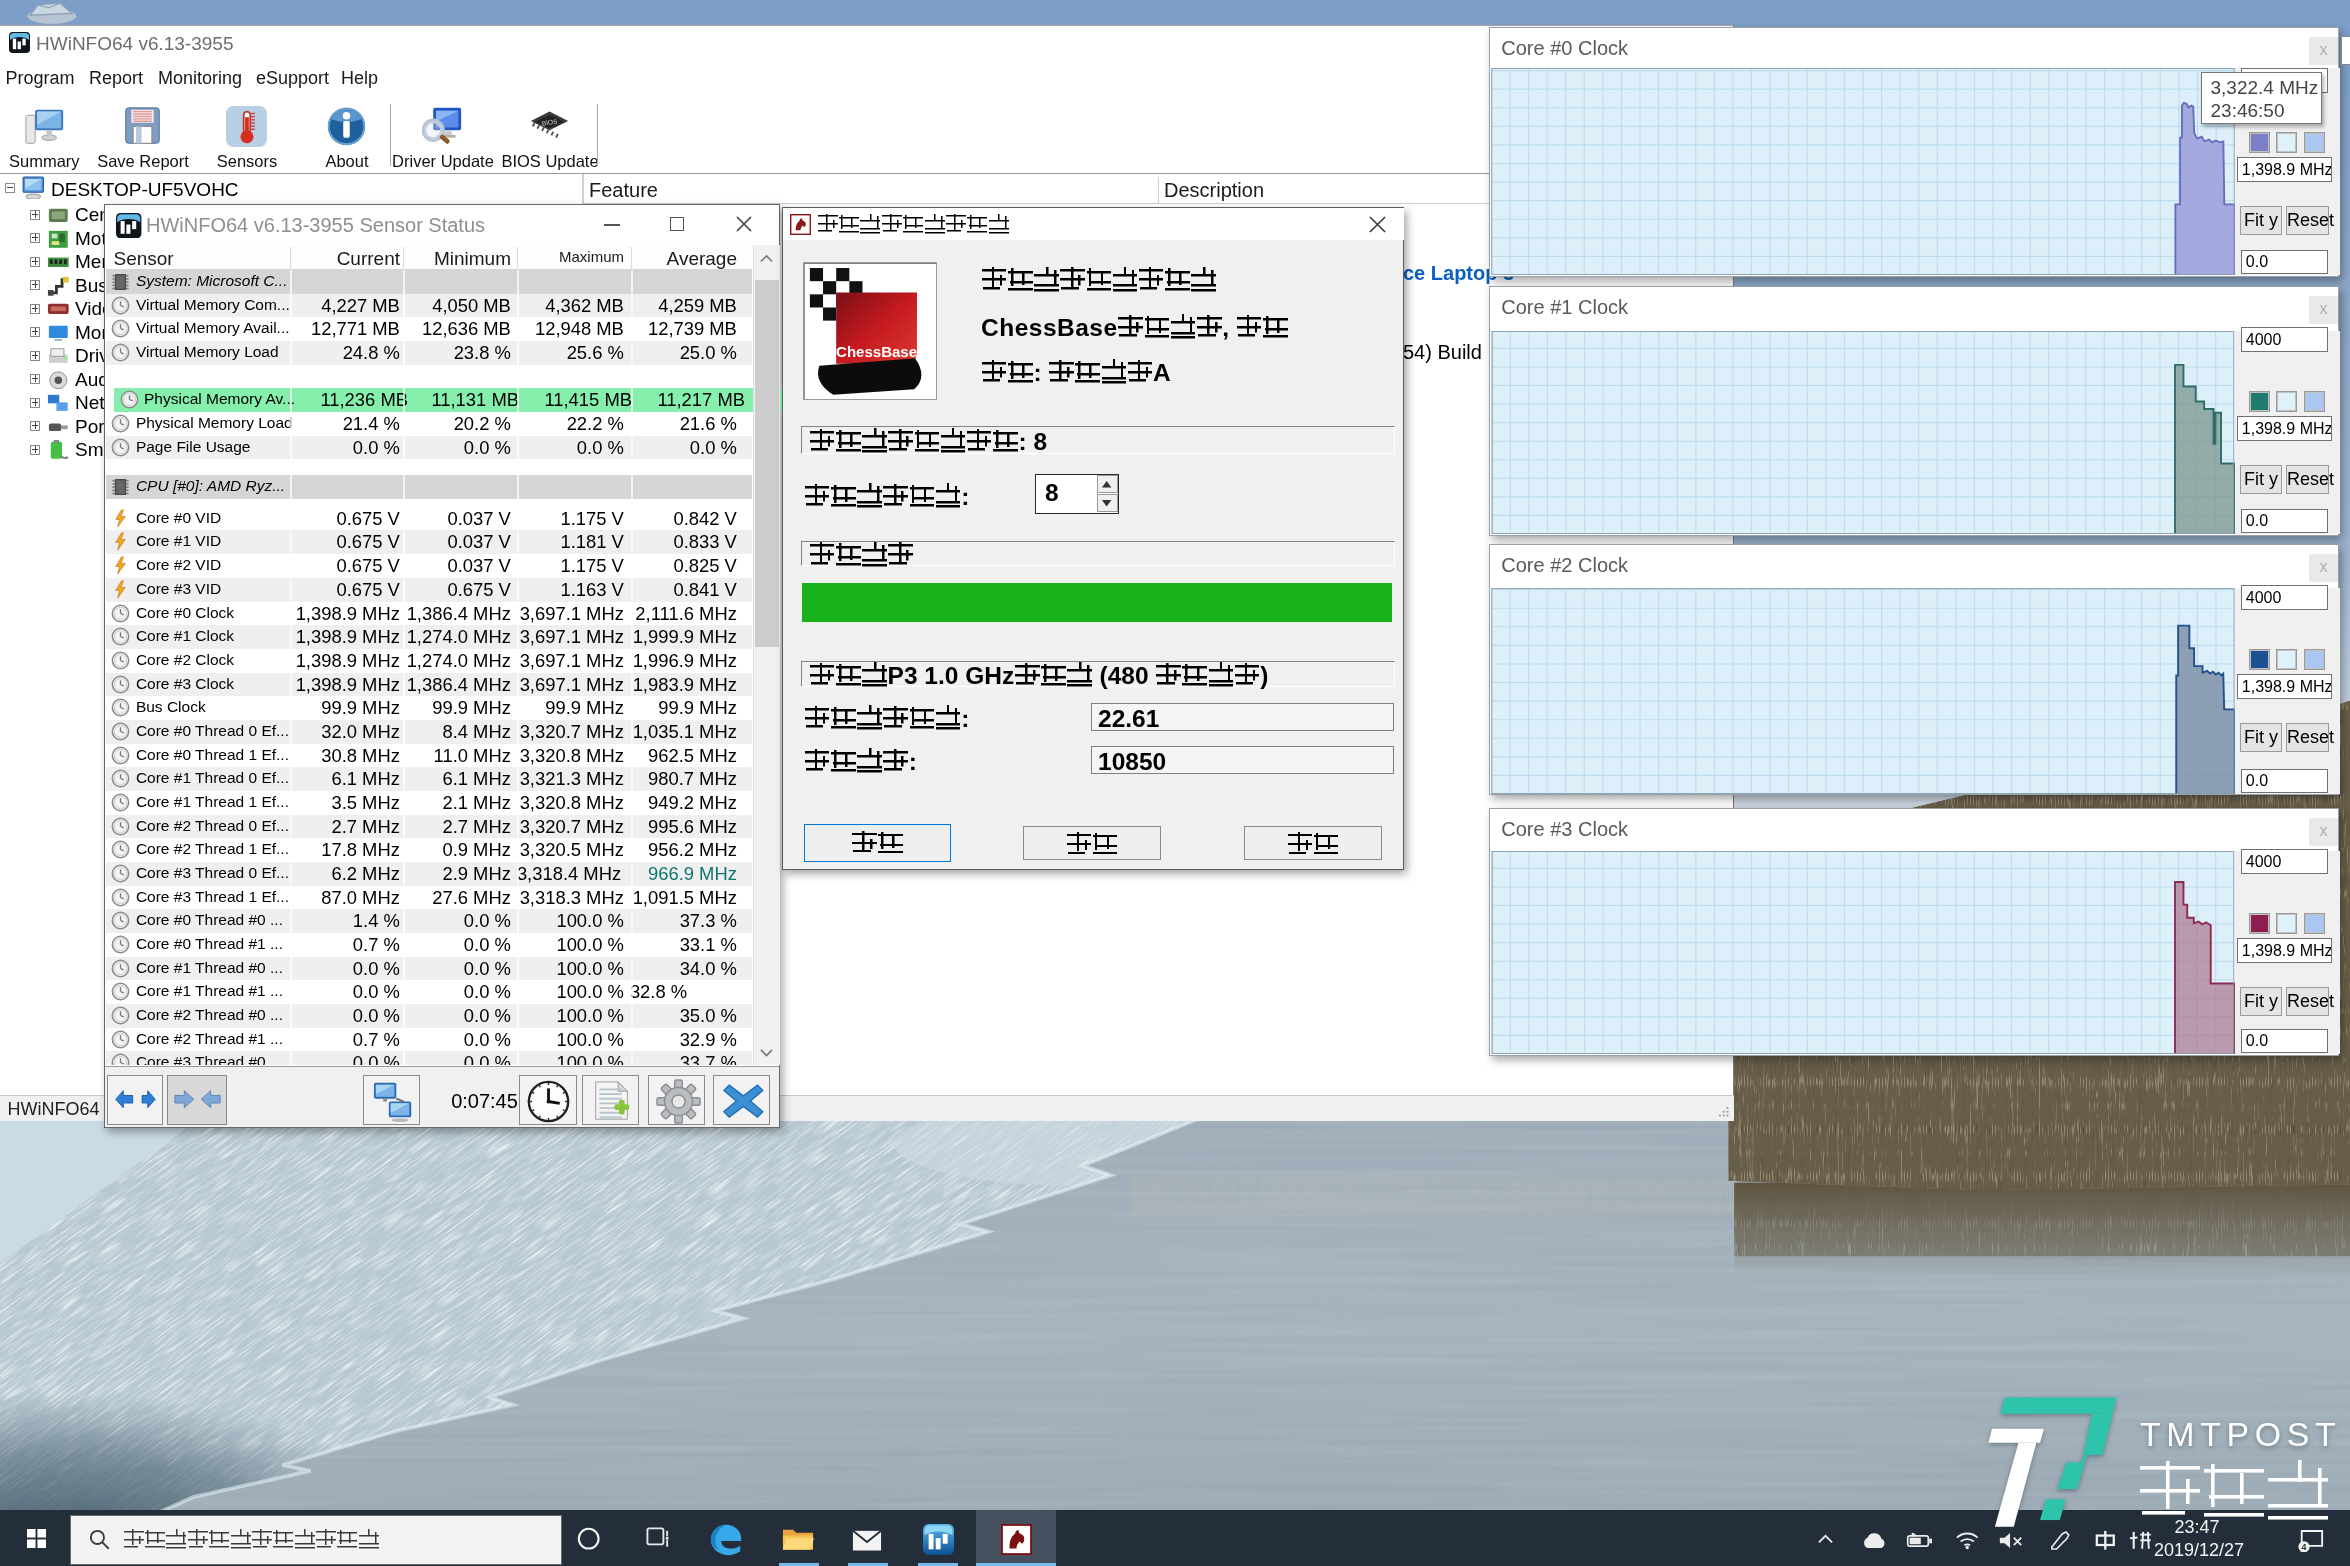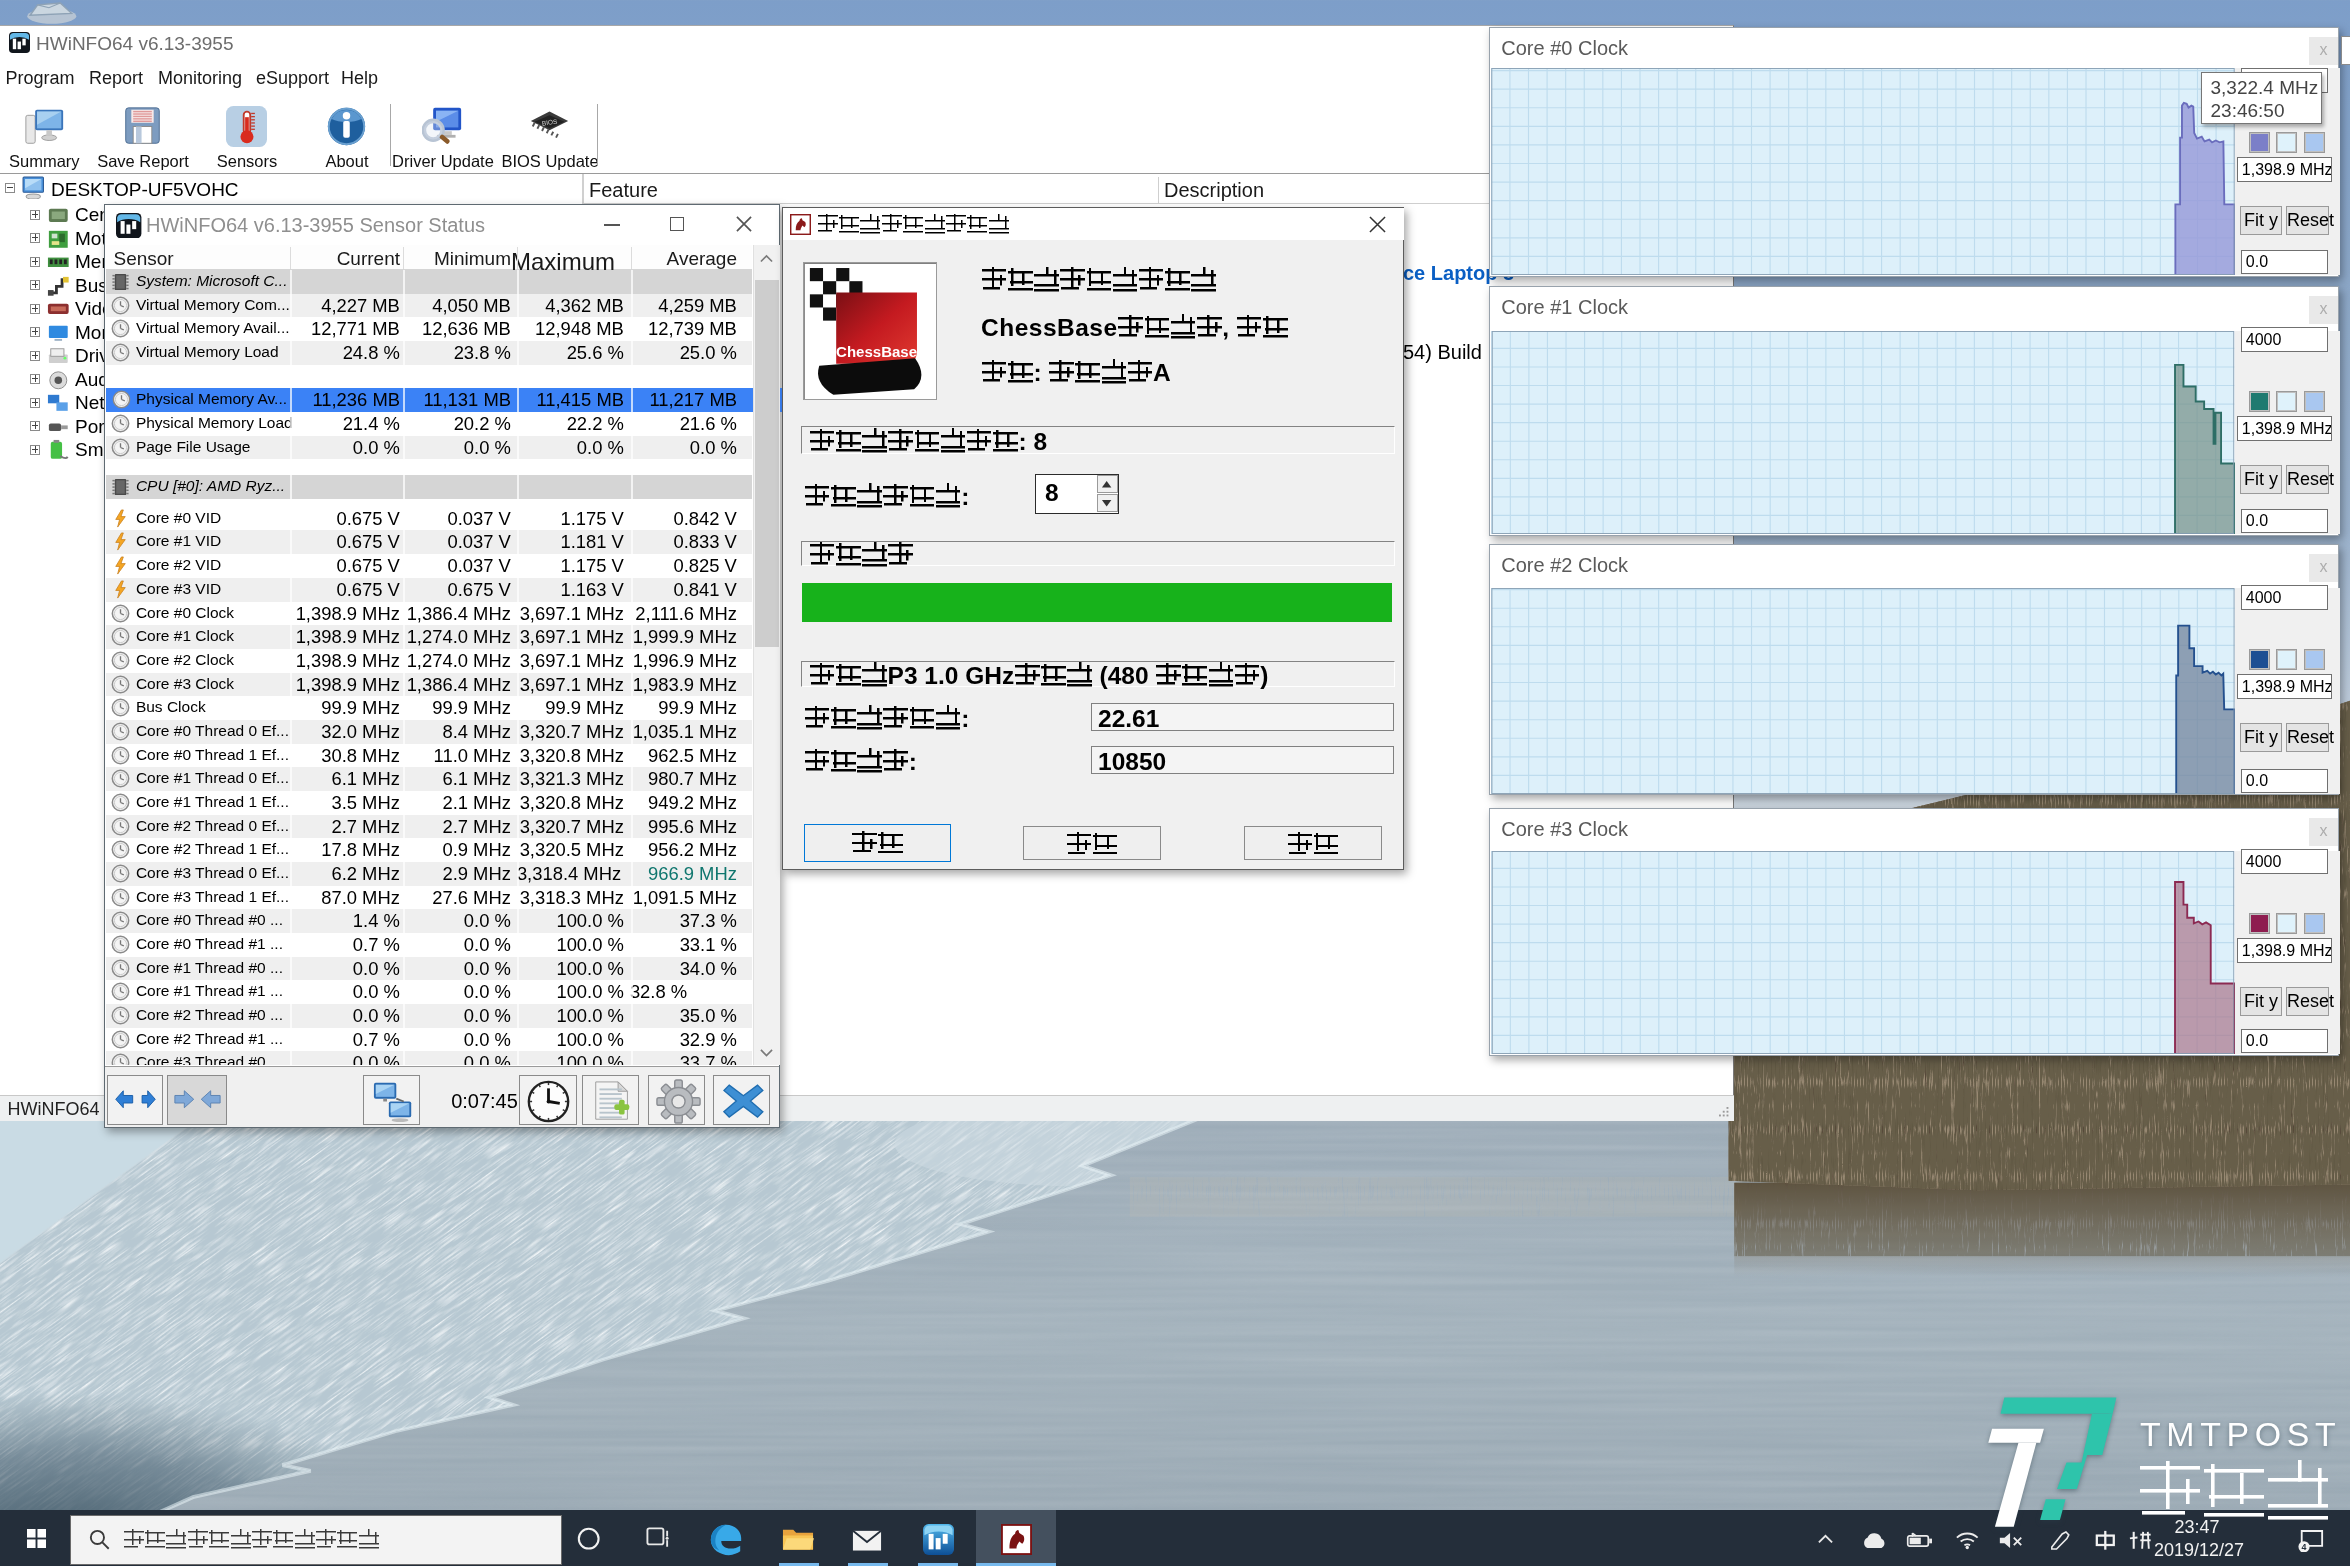--- a/index.html
+++ b/index.html
@@ -435,21 +435,21 @@
 <div class="abs" style="left:41px;top:8.5px;font-size:20px;color:#8f8f8f">HWiNFO64 v6.13-3955 Sensor Status</div>
 <div class="abs" style="left:499px;top:19px;width:16px;height:1.9px;background:#555"></div>
 <div class="abs" style="left:565px;top:12.2px;width:14px;height:14px;border:1.9px solid #555"></div>
 <svg class="abs" style="left:631px;top:11.3px" width="16" height="16" viewBox="0 0 17 17">
       <path d="M1 1 L16 16 M16 1 L1 16" stroke="#555" stroke-width="1.8"></path>
     </svg>
 <div class="abs" style="left:0.9px;top:40px;width:646px;height:24.5px;background:#fdfdfd;border-bottom:0.9px solid #d5d5d5"></div>
 <div class="abs" style="left:8.5px;top:43px;font-size:19px;color:#1a1a1a">Sensor</div>
 <div class="abs" style="left:182px;top:43px;width:113px;text-align:right;font-size:19px;color:#1a1a1a">Current</div>
 <div class="abs" style="left:293px;top:43px;width:113px;text-align:right;font-size:19px;color:#1a1a1a">Minimum</div>
-<div class="abs" style="left:406px;top:43px;width:113px;text-align:left;font-size:24px;color:#1a1a1a">Maximum</div>
+<div class="abs" style="left:406px;top:43px;width:113px;text-align:right;font-size:15px;color:#1a1a1a">Maximum</div>
 <div class="abs" style="left:519px;top:43px;width:113px;text-align:right;font-size:19px;color:#1a1a1a">Average</div>
 <div class="abs" style="left:185px;top:42px;width:0.9px;height:21.7px;background:#dcdcdc"></div>
 <div class="abs" style="left:298px;top:42px;width:0.9px;height:21.7px;background:#dcdcdc"></div>
 <div class="abs" style="left:412px;top:42px;width:0.9px;height:21.7px;background:#dcdcdc"></div>
 <div class="abs" style="left:526px;top:42px;width:0.9px;height:21.7px;background:#dcdcdc"></div>
 <div class="abs" style="left:0.9px;top:65px;width:646px;height:23.6px;background:#d5d5d5;overflow:hidden">
 <svg class="abs" style="left:4.7px;top:1.9px" width="19" height="20" viewBox="0 0 20 21">
         <rect x="4" y="2" width="12" height="17" rx="1" fill="#4a4a4a"></rect>
         <rect x="5.5" y="3.5" width="9" height="14" fill="#666"></rect>
         <rect x="1.5" y="3.0" width="2.5" height="1.6" fill="#777"></rect>
@@ -497,21 +497,21 @@
         <circle cx="10" cy="10" r="6.4" fill="none" stroke="#c8c8c8" stroke-width="1"></circle>
         <line x1="10" y1="10" x2="10" y2="5.5" stroke="#777" stroke-width="1.4"></line>
         <line x1="10" y1="10" x2="13.5" y2="11.5" stroke="#777" stroke-width="1.4"></line>
       </svg>
 <div class="abs" style="left:30px;top:0.9px;width:158px;overflow:hidden;font-size:15.5px;color:#000;padding-top:0.9px;white-space:nowrap">Virtual Memory Load</div>
 <div class="abs" style="left:187px;top:0.9px;width:107px;text-align:right;font-size:18.4px;color:#000;white-space:nowrap">24.8 %</div>
 <div class="abs" style="left:298px;top:0.9px;width:107px;text-align:right;font-size:18.4px;color:#000;white-space:nowrap">23.8 %</div>
 <div class="abs" style="left:411px;top:0.9px;width:107px;text-align:right;font-size:18.4px;color:#000;white-space:nowrap">25.6 %</div>
 <div class="abs" style="left:524px;top:0.9px;width:107px;text-align:right;font-size:18.4px;color:#000;white-space:nowrap">25.0 %</div>
 </div>
-<div class="abs" style="left:1px;top:183px;width:724px;height:23.6px;background:#3b82f6;overflow:hidden">
+<div class="abs" style="left:9px;top:183px;width:724px;height:23.6px;background:#86efac;overflow:hidden">
 <svg class="abs" style="left:5.6px;top:1.9px" width="19" height="19" viewBox="0 0 20 20">
         <circle cx="10" cy="10" r="8.6" fill="#f4f4f4" stroke="#8a8a8a" stroke-width="1.6"></circle>
         <circle cx="10" cy="10" r="6.4" fill="none" stroke="#c8c8c8" stroke-width="1"></circle>
         <line x1="10" y1="10" x2="10" y2="5.5" stroke="#777" stroke-width="1.4"></line>
         <line x1="10" y1="10" x2="13.5" y2="11.5" stroke="#777" stroke-width="1.4"></line>
       </svg>
 <div class="abs" style="left:30px;top:0.9px;width:158px;overflow:hidden;font-size:15.5px;color:#000;padding-top:0.9px;white-space:nowrap">Physical Memory Av...</div>
 <div class="abs" style="left:187px;top:0.9px;width:107px;text-align:right;font-size:18.4px;color:#000;white-space:nowrap">11,236 MB</div>
 <div class="abs" style="left:298px;top:0.9px;width:107px;text-align:right;font-size:18.4px;color:#000;white-space:nowrap">11,131 MB</div>
 <div class="abs" style="left:411px;top:0.9px;width:107px;text-align:right;font-size:18.4px;color:#000;white-space:nowrap">11,415 MB</div>

